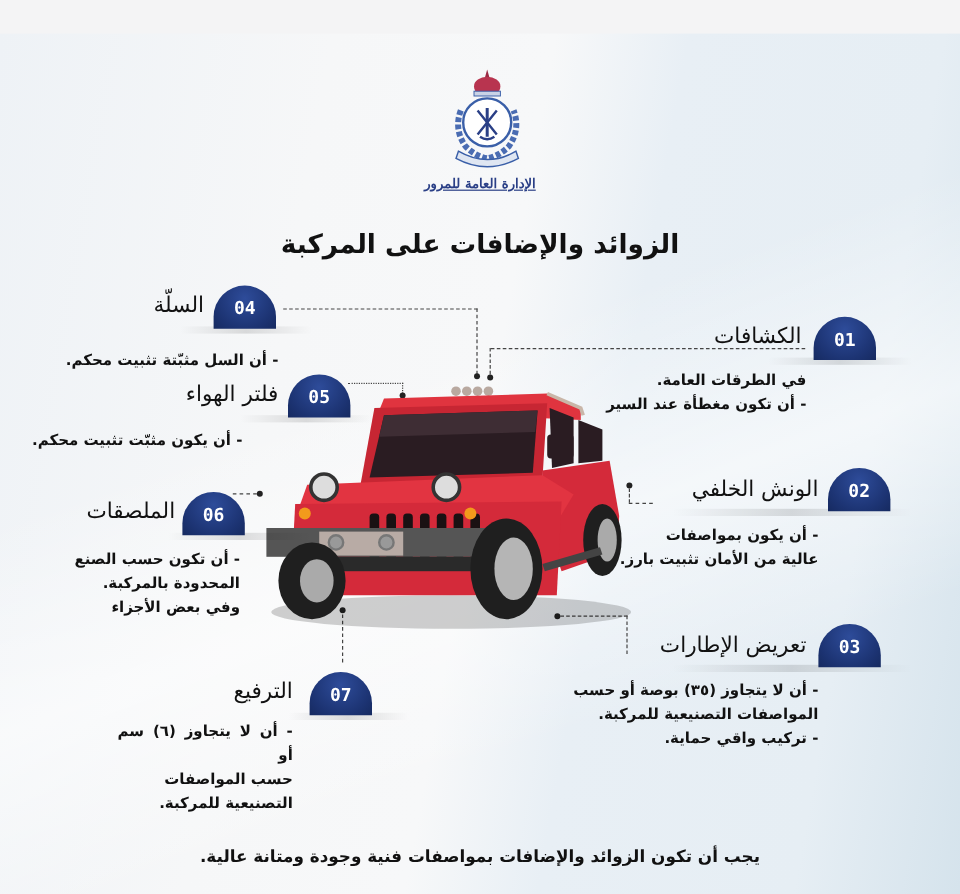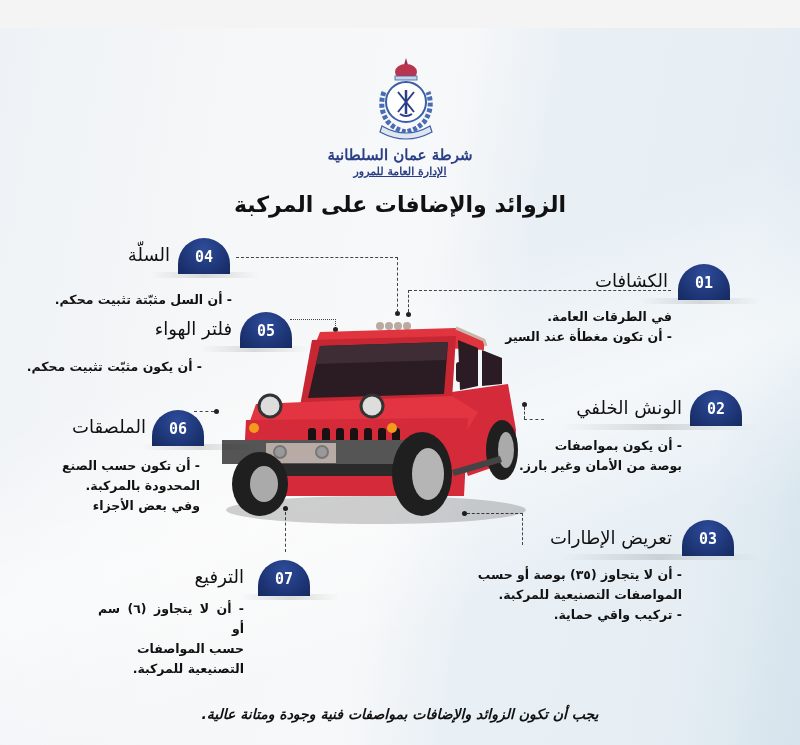--- a/index.html
+++ b/index.html
@@ -37,21 +37,21 @@
     position: absolute; height: 6px;
     background: linear-gradient(to right, rgba(0,0,0,0), rgba(0,0,0,0.12), rgba(0,0,0,0));
   }
   .heading { position: absolute; direction: rtl; font-size: 18px; font-weight: normal; color: #111; white-space: nowrap; }
   .desc { position: absolute; direction: rtl; font-size: 12.5px; font-weight: bold; line-height: 20px; color: #111; text-align: justify; text-align-last: right; }
   .dash { position: absolute; border-color: #444; border-style: dashed; border-width: 0; }
   .dot { position: absolute; width: 5px; height: 5px; border-radius: 50%; background: #222; }
   .car { position: absolute; left: 216px; top: 300px; width: 310px; height: 230px; }
   .footer {
     position: absolute; left: 150px; top: 706px; width: 500px; text-align: center;
-    direction: rtl; font-size: 14px; font-weight: bold; color: #111; font-style: italic;
+    direction: rtl; font-size: 14px; font-weight: bold; color: #111;
   }
 </style>
 </head>
 <body>
 
 <div class="bg"></div>
 <div class="bg-sheen"></div>
 
 <svg class="emblem" viewBox="0 0 68 90">
   <path d="M34 2 L36 9 L32 9 Z" fill="#9b2a44"></path>
@@ -59,21 +59,20 @@
   <rect x="23" y="20" width="22" height="4" fill="#c9d3e6" stroke="#3a5fa8" stroke-width="0.8"></rect>
   <circle cx="34" cy="46" r="20" fill="#fff" stroke="#3a5fa8" stroke-width="2"></circle>
   <path d="M12 36 Q6 52 16 66 Q24 74 34 76 Q44 74 52 66 Q62 52 56 36" fill="none" stroke="#4a6cb2" stroke-width="5" stroke-dasharray="4 2"></path>
   <path d="M26 36 L42 56 M42 36 L26 56" stroke="#2a3f86" stroke-width="2"></path>
   <path d="M34 34 L34 58" stroke="#2a3f86" stroke-width="2.5"></path>
   <path d="M28 58 Q34 62 40 58" stroke="#2a3f86" stroke-width="2" fill="none"></path>
   <path d="M10 70 Q34 84 58 70 L60 76 Q34 90 8 76 Z" fill="#dfe6f2" stroke="#3a5fa8" stroke-width="1.2"></path>
 </svg>
 
 <div class="org">
-  <div class="l1">شرطة عمان السلطانية</div>
   <div class="l2">الإدارة العامة للمرور</div>
 </div>
 
 <div class="title">الزوائد والإضافات على المركبة</div>
 
 <div class="dash" style="left:236px; top:257px; width:162px; border-top-width:1.5px;"></div>
 <div class="dash" style="left:397px; top:257px; height:55px; border-left-width:1.5px;"></div>
 <div class="dot" style="left:395px; top:311px;"></div>
 
 <div class="dash" style="left:409px; top:290px; width:262px; border-top-width:1.5px;"></div>
@@ -161,21 +160,21 @@
 <div class="desc" style="right:128px; top:307px; width:172px;">
   <div>في الطرقات العامة.</div>
   <div>- أن تكون مغطأة عند السير</div>
 </div>
 
 <div class="badge-shadow" style="left:560px; top:424px; width:200px;"></div>
 <div class="badge" style="left:690px; top:390px;">02</div>
 <div class="heading" style="right:118px; top:397px;">الونش الخلفي</div>
 <div class="desc" style="right:118px; top:436px; width:178px;">
   <div>- أن يكون بمواصفات</div>
-  <div>بوصة من الأمان وغير بارز.</div>
+  <div>عالية من الأمان تثبيت بارز.</div>
 </div>
 
 <div class="badge-shadow" style="left:560px; top:554px; width:200px;"></div>
 <div class="badge" style="left:682px; top:520px;">03</div>
 <div class="heading" style="right:128px; top:527px;">تعريض الإطارات</div>
 <div class="desc" style="right:118px; top:565px; width:228px;">
   <div>- أن لا يتجاوز (٣٥) بوصة أو حسب</div>
   <div>المواصفات التصنيعية للمركبة.</div>
   <div>- تركيب واقي حماية.</div>
 </div>

